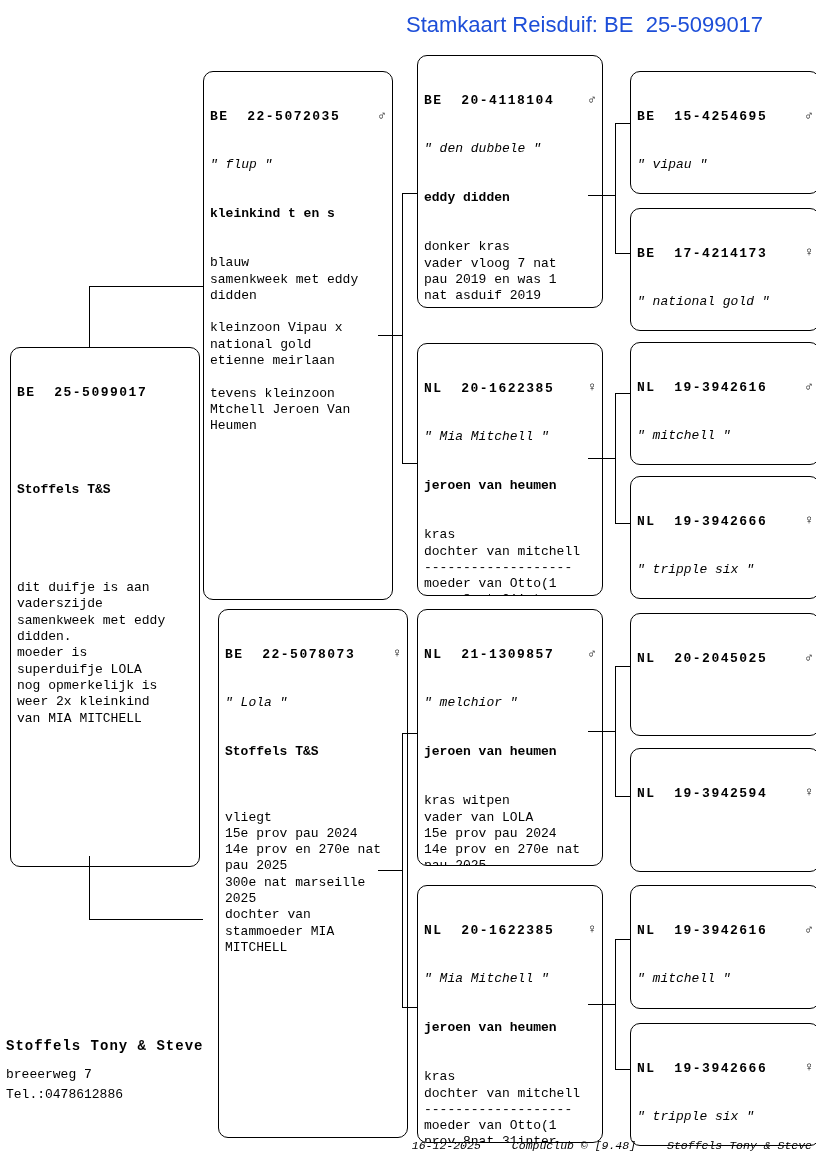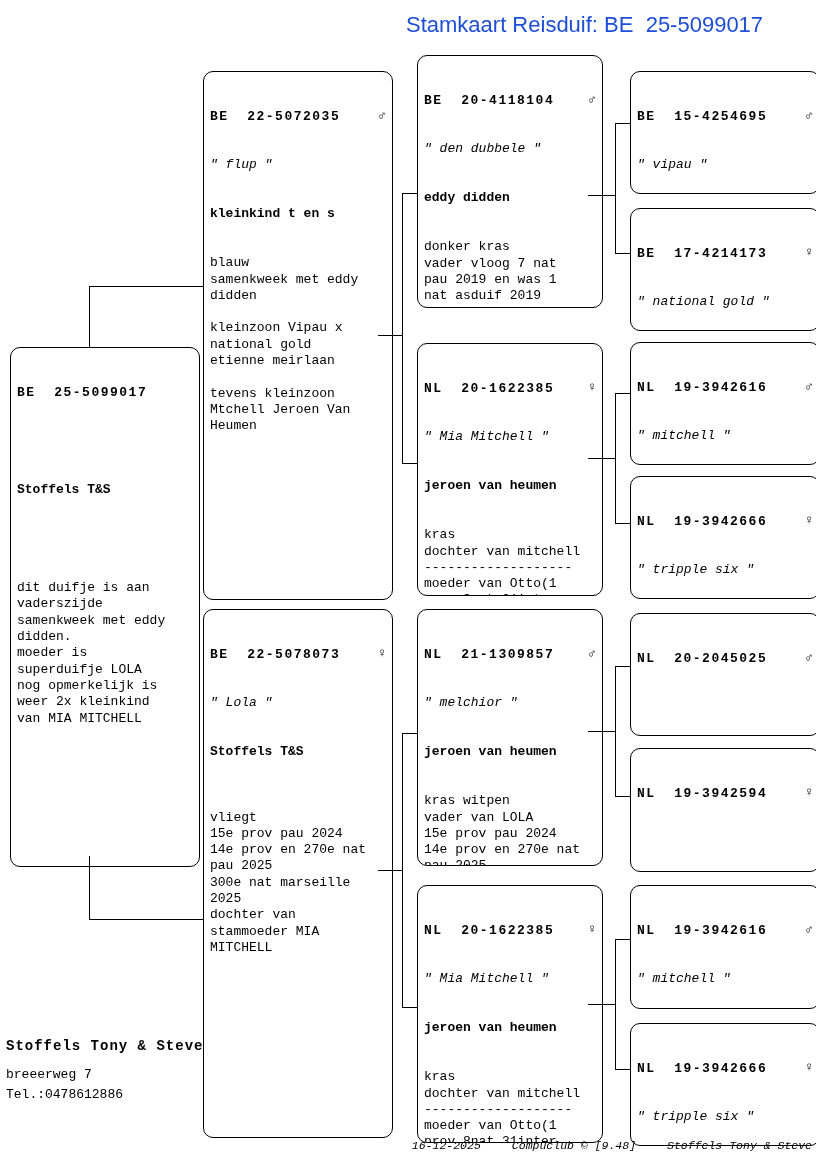--- a/index.html
+++ b/index.html
@@ -61,21 +61,21 @@
 
 kleinzoon Vipau x
 national gold
 etienne meirlaan
 
 tevens kleinzoon
 Mtchell Jeroen Van
 Heumen</div>
   </div>
 
-  <div class="box" style="left:203px;top:609px;width:176px;height:519px">
+  <div class="box" style="left:218px;top:609px;width:176px;height:519px">
     <div class="ring-row">
       <span class="ring">BE  22-5078073</span>
       <span class="sex">♀</span>
     </div>
     <div class="name">" Lola "</div>
     <div class="owner">Stoffels T&amp;S</div>
     <div class="body">
 vliegt
 15e prov pau 2024
 14e prov en 270e nat

